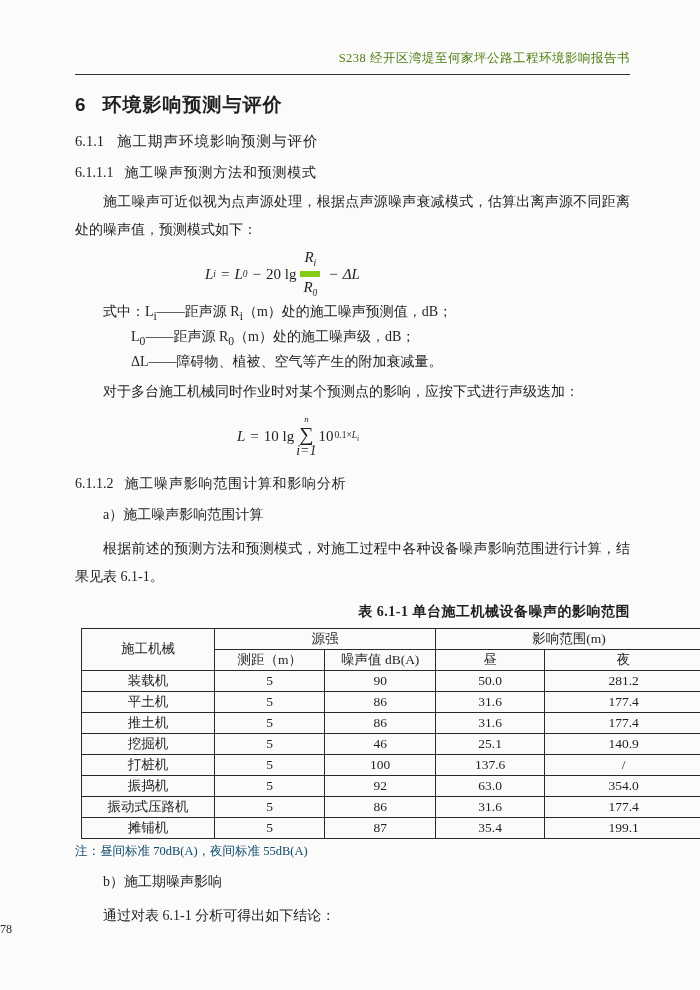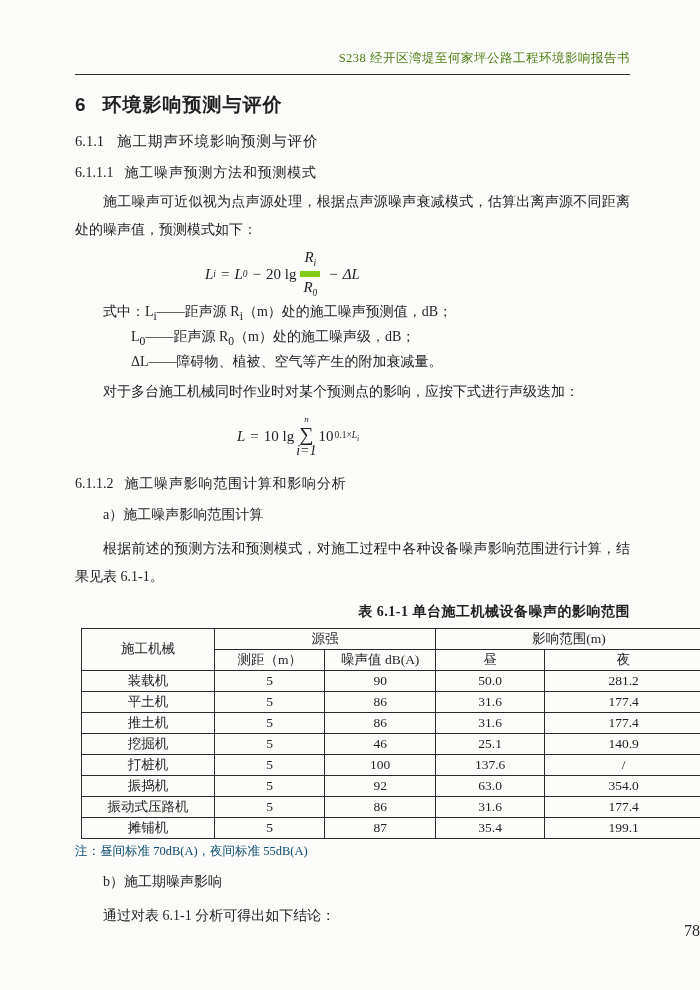--- a/index.html
+++ b/index.html
@@ -65,21 +65,21 @@
   .tbl-title{margin-top:12px;text-align:right;font-weight:bold;
     font-size:14px;letter-spacing:.5px;}
   table{border-collapse:collapse;width:622px;margin:7px auto 0 6px;
     font-size:13.5px;table-layout:fixed;}
   th,td{border:1px solid #2a2a2a;text-align:center;font-weight:normal;
     height:20px;padding:0 2px;overflow:hidden;}
   table{border:1.6px solid #242424;}
   .note{font-size:12.5px;margin-top:4px;color:#0c4a6e;}
 
   .footer-page{position:absolute;top:922px;left:0;width:100%;
-    text-align:right;font-size:16px;color:#2a2a2a;}
+    text-align:left;font-size:12px;color:#2a2a2a;}
 </style>
 </head>
 <body>
 
 <div class="page">
 
   <div class="doc-header">S238 经开区湾堤至何家坪公路工程环境影响报告书</div>
 
   <div class="h1">
     <span class="num">6</span><span>环境影响预测与评价</span>

